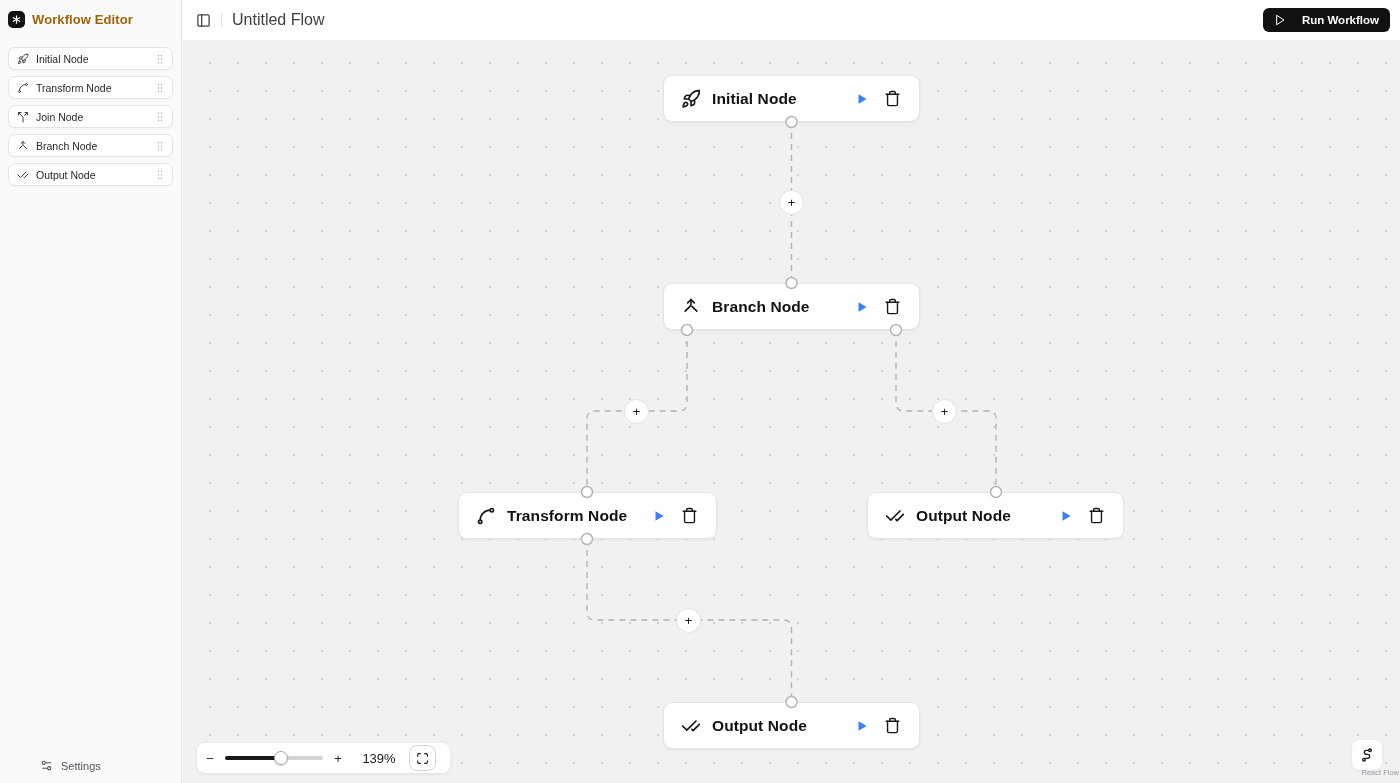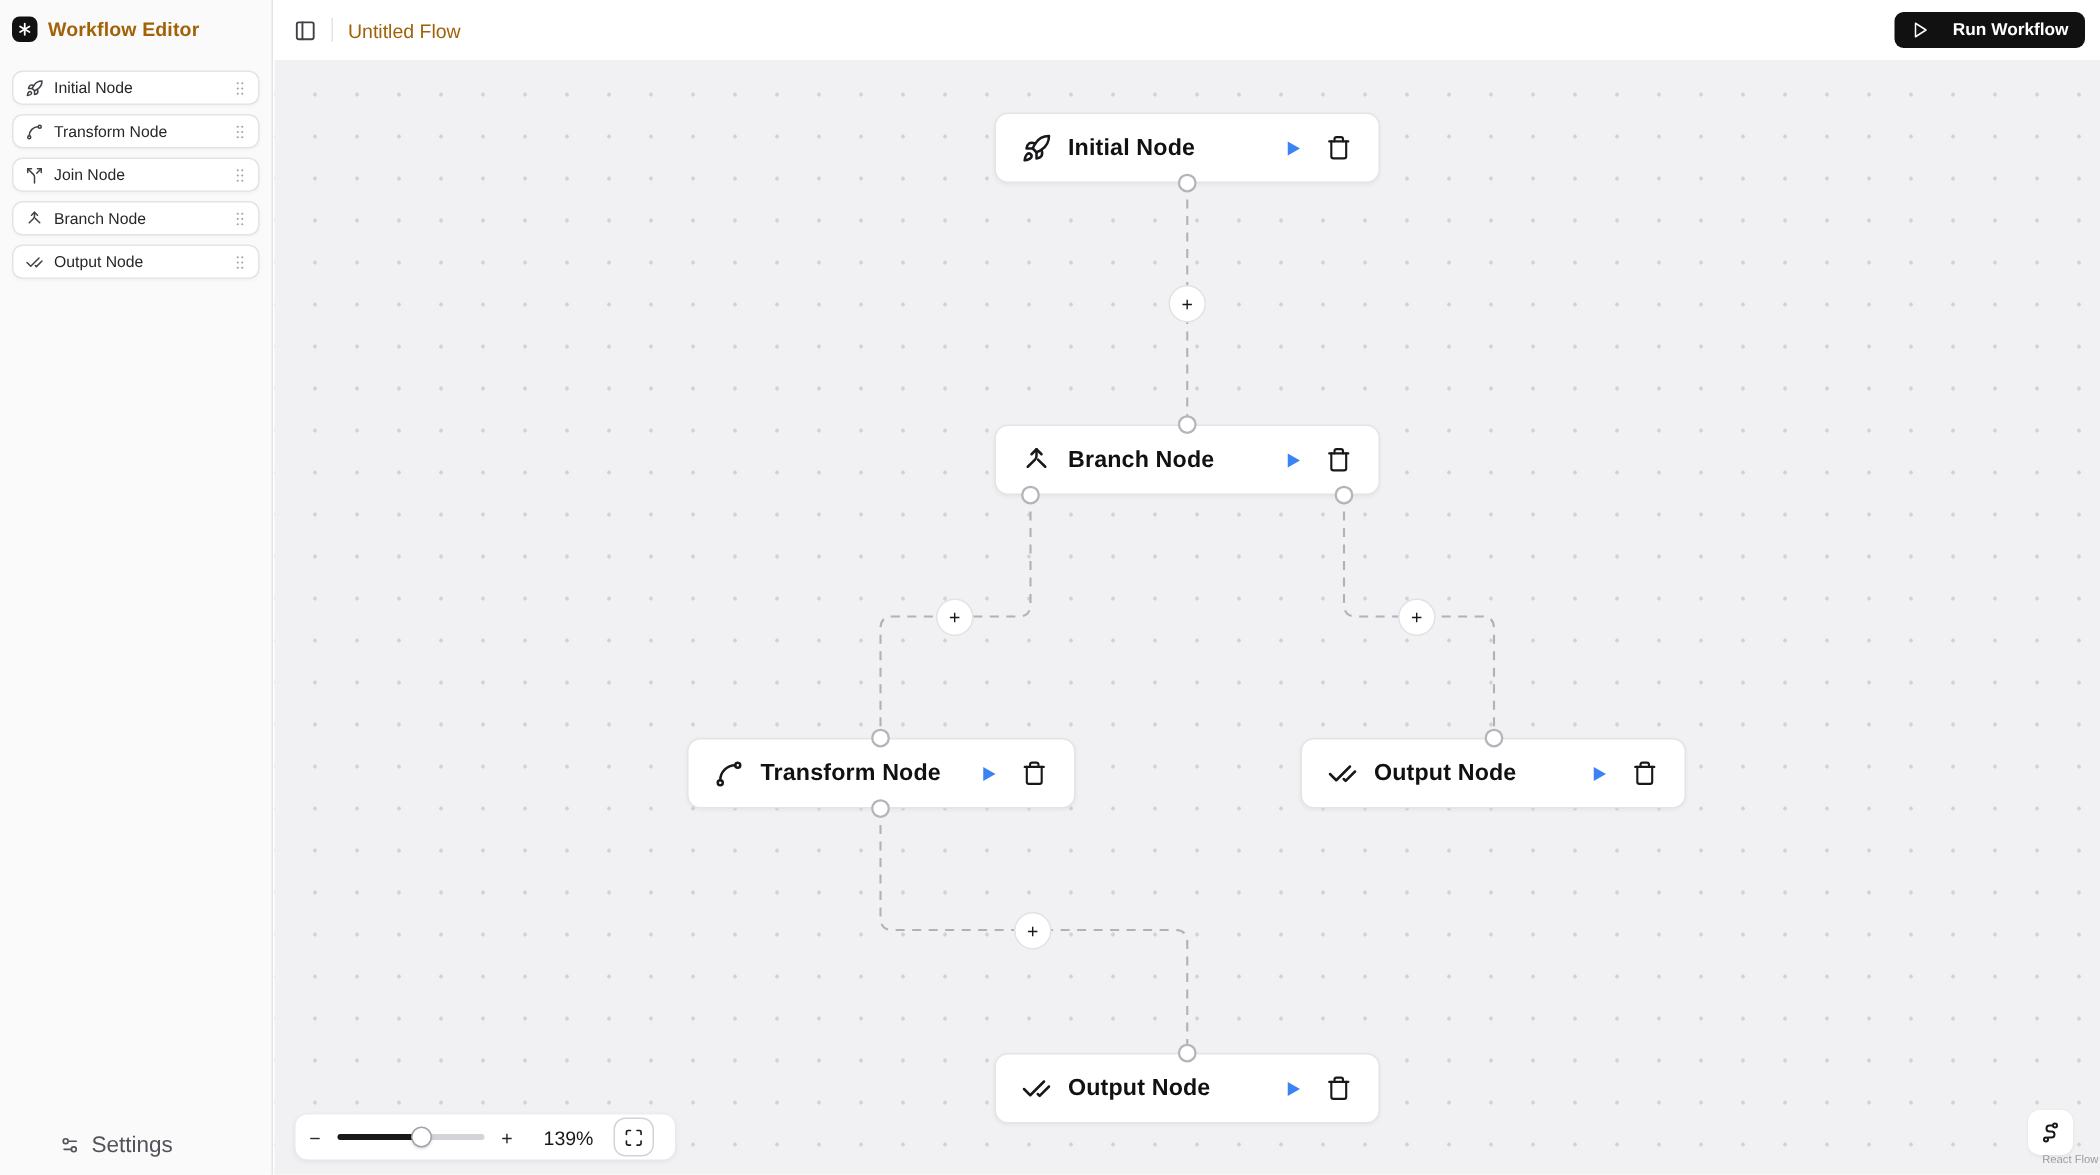--- a/index.html
+++ b/index.html
@@ -16,29 +16,29 @@
   .sb-items { padding:19px 8px 0 8px; }
   .side-item { display:flex; align-items:center; gap:7px; height:23px;
     background:#fff; border:1px solid #e4e4e7; border-radius:7px;
     padding:0 6px 0 8px; margin-bottom:6px; cursor:grab;
     box-shadow:0 1px 2px rgba(0,0,0,.03); }
   .si-icon { display:flex; align-items:center; color:#3f3f46; }
   .si-label { flex:1; font-size:10.5px; color:#27272a; white-space:nowrap; }
   .si-grip { display:flex; align-items:center; color:#a1a1aa; }
   .sb-settings { position:absolute; left:40px; bottom:11px; display:flex;
     align-items:center; gap:8px; color:#52525b; cursor:pointer; }
-  .sb-settings span { font-size:15px; }
+  .sb-settings span { font-size:11px; }
 
   
   .topbar { position:absolute; left:182px; top:0; right:0; height:40px;
     background:#fff; z-index:15; }
   .tb-left { display:flex; align-items:center; gap:10px; padding:0 0 0 14px; height:40px; }
   .tb-panel-btn { display:flex; align-items:center; color:#3f3f46; cursor:pointer; }
   .tb-divider { width:1px; height:16px; background:#e4e4e7; }
-  .tb-title { font-size:13px; color:#a16207; }
+  .tb-title { font-size:16px; color:#404040; }
   .run-btn { position:absolute; right:10px; top:8px; height:24px;
     background:#111; color:#fff; border:none; border-radius:6px;
     display:flex; align-items:center; gap:16px; padding:0 11px;
     font-size:11.5px; font-weight:700; font-family:inherit; cursor:pointer; }
 
   
   .canvas { position:absolute; left:183px; top:40px; right:0; bottom:0;
     background:#f1f1f3;
     background-image:radial-gradient(circle, #d2d2d7 1.1px, transparent 1.4px);
     background-size:28px 28px; background-position:13px 9px; }

